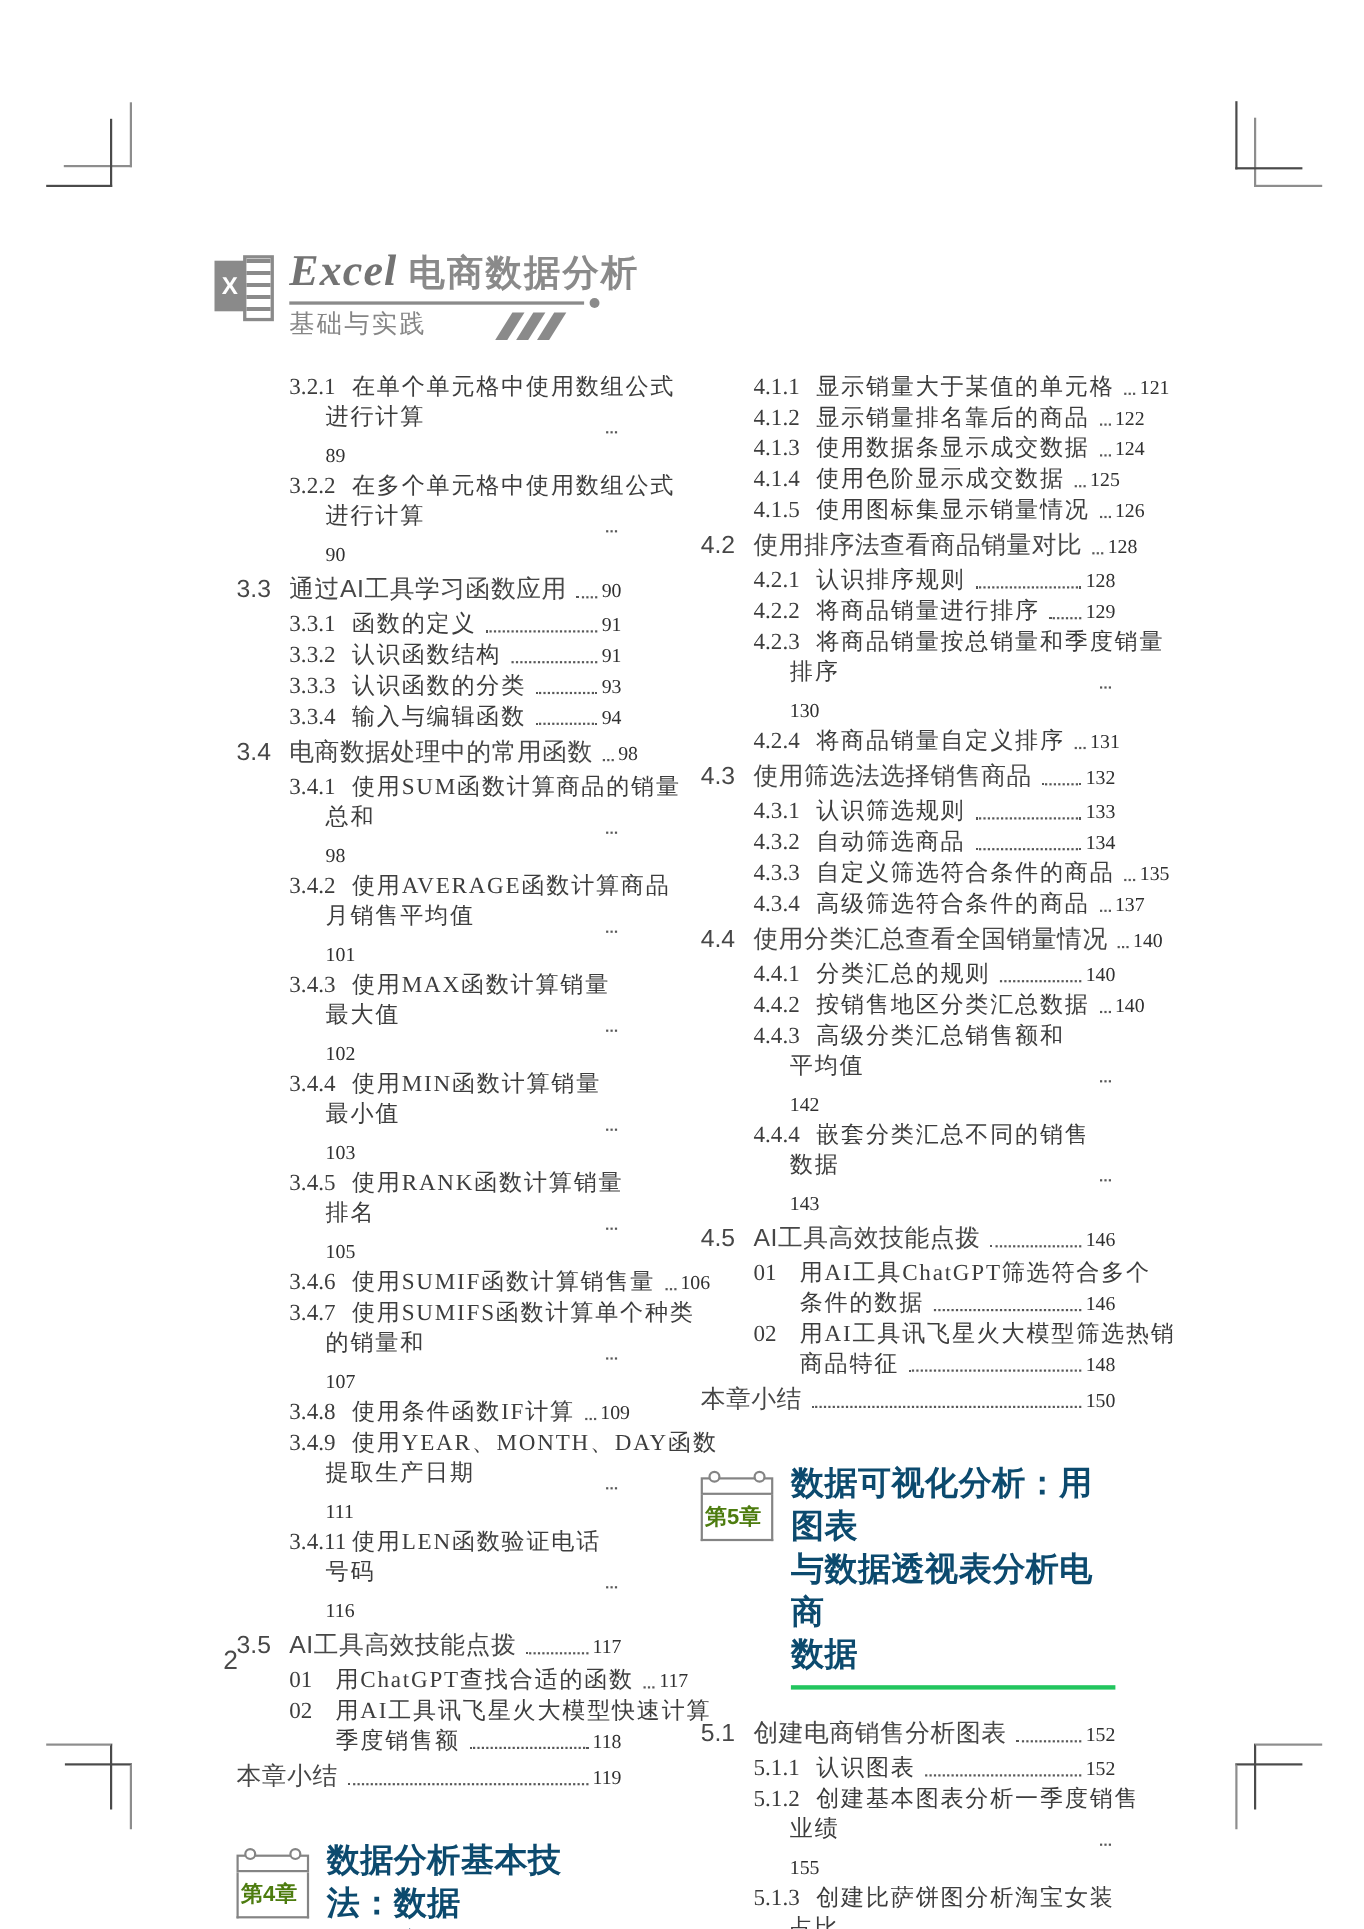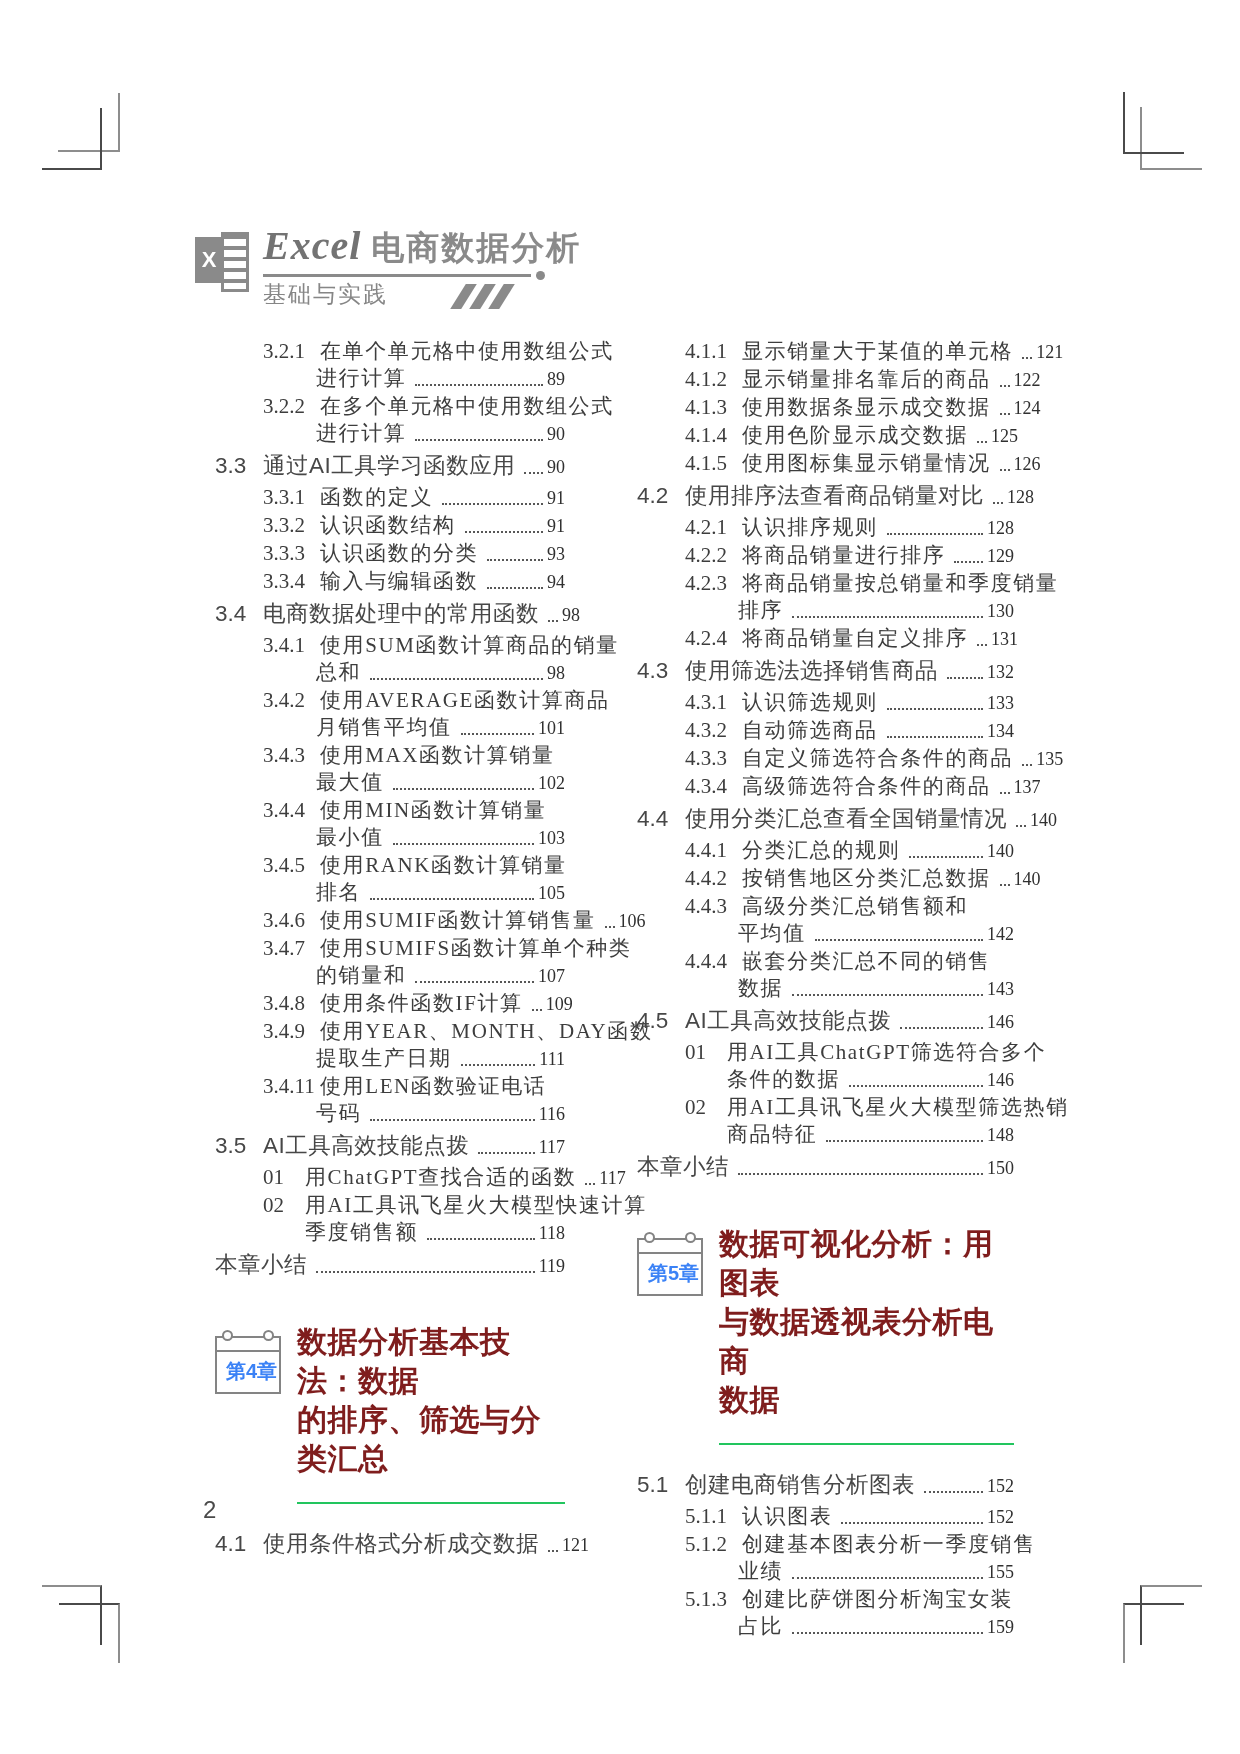--- a/index.html
+++ b/index.html
@@ -48,39 +48,39 @@
   .ttl { flex:0 0 auto; }
   .leader { flex:1 1 auto; align-self:flex-end; min-width:10px;
             border-bottom:2.5px dotted #575757; margin:0 4px 7px 9px; }
   .pg { flex:0 0 auto; font-family:"Liberation Serif", serif; font-size:18px; color:#303030; }
 
   .entry.sub, .entry.extra { margin-left:48px; font-family:"Liberation Serif", serif;
             font-size:21px; color:#3d3d3d; }
   .entry.sub .ttl, .entry.extra .ttl { letter-spacing:1.6px; }
   .entry.sub .num { min-width:57px; }
   .entry.extra .num { min-width:42px; }
-  .entry.sub .cont { margin-left:53px; }
+  .entry.sub .cont { margin-left:33px;flex-direction:column; }
   .entry.extra .cont { margin-left:42px; }
 
   .entry.section, .entry.summary { font-family:"Liberation Sans", sans-serif;
             font-size:22.5px; color:#474747; margin:4px 0 3px; }
   .entry.section .num { min-width:48px; }
   .entry.section .ttl, .entry.summary .ttl { letter-spacing:0.5px; }
 
   
   .chapter { display:flex; margin:42px 0 26px; }
   .badge { width:66px; flex:0 0 auto; margin-top:14px; margin-right:16px; }
   .badge-top { position:relative; height:12px; border:2px solid #848484; background:#fff; }
   .badge-top .pin { position:absolute; top:-8px; width:7px; height:7px; border:2px solid #848484;
                     border-radius:50%; background:#fff; }
   .badge-top .pin.l { left:5px; } .badge-top .pin.r { right:5px; }
-  .badge-body { border:2px solid #848484; border-top:none; text-align:right;
-                font:700 20px "Liberation Sans", sans-serif; color:#3b82f6; padding:6px 2px 7px; }
-  .chapter-title { flex:1 1 auto; border-bottom:2px solid #22c55e; padding-bottom:24px;
-                   font:700 30px "Liberation Serif", serif; color:#7f1d1d;
+  .badge-body { border:2px solid #848484; border-top:none; text-align:left;
+                font:700 20px "Liberation Sans", sans-serif; color:#4d7c0f; padding:6px 2px 7px; }
+  .chapter-title { flex:1 1 auto; border-bottom:4px solid #22c55e; padding-bottom:8px;
+                   font:700 30px "Liberation Serif", serif; color:#0c4a6e;
                    line-height:39px; letter-spacing:0.5px; }
 
   .folio { position:absolute; left:203px; top:1496px; font:400 24px "Liberation Sans", sans-serif; color:#4a4a4a; }
 </style>
 </head>
 <body>
 
 <div class="page">
 
   <div class="mark m-tl1"></div>

